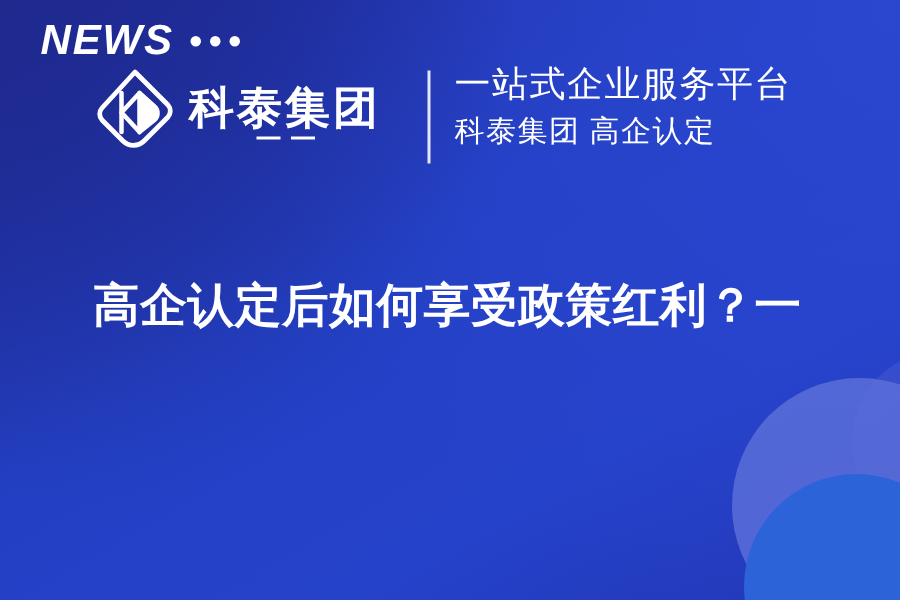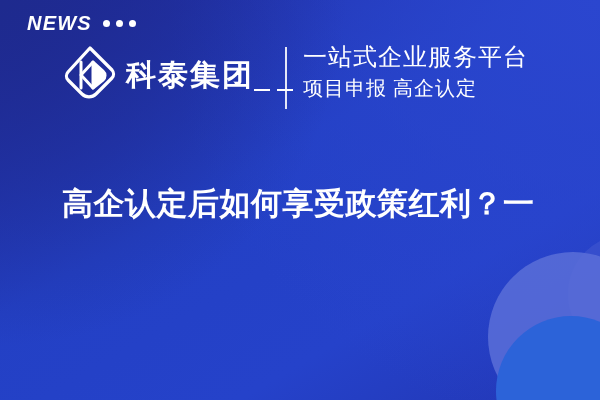--- a/index.html
+++ b/index.html
@@ -27,31 +27,31 @@
   }
   #deco-circle-soft{
     width:120px;height:120px;right:-88px;bottom:46px;
     background:#4459CF;opacity:.55;
   }
   
   #news-row{
     position:absolute;left:27px;top:13px;display:flex;align-items:center;gap:11px;
   }
   #news-label{
-    color:#ffffff;font-weight:bold;font-style:italic;font-size:20px;
+    color:#ffffff;font-weight:bold;font-style:italic;font-size:28px;
     letter-spacing:1.2px;line-height:1;
   }
   #news-dots{display:flex;align-items:center;gap:6px;}
   #news-dots i{display:block;width:7px;height:7px;border-radius:50%;background:#ffffff;}
   
   #brand-row{
     position:absolute;left:62px;top:44px;display:flex;align-items:center;
   }
   #brand-mark{width:56px;height:62px;flex:0 0 auto;}
-  #brand-words{margin-left:8px;display:flex;flex-direction:row;align-items:flex-end;}
+  #brand-words{margin-left:8px;display:flex;flex-direction:column;align-items:flex-start;}
   #brand-cn{
     color:#ffffff;font-size:30px;font-weight:bold;letter-spacing:2px;
     line-height:1.06;white-space:nowrap;
   }
   #brand-en-row{
     display:flex;align-items:center;gap:7px;margin-top:2px;width:100%;
     justify-content:center;
   }
   #brand-en-row .rule{height:2px;background:#ffffff;width:16px;flex:0 0 auto;}
   #brand-en{
@@ -118,20 +118,20 @@
         <i class="rule"></i>
         <i class="rule"></i>
       </span>
     </span>
   </div>
 
   <div id="brand-divider"></div>
 
   <div id="slogan-block">
     <div id="slogan-main">一站式企业服务平台</div>
-    <div id="slogan-sub">项目申报 高企认定</div>
+    <div id="slogan-sub">科泰集团 高企认定</div>
   </div>
 
   <div id="headline">
     <span class="hl-line">高企认定后如何享受政策红利？一</span>
   </div>
 
 </div>
 
 </body></html>

